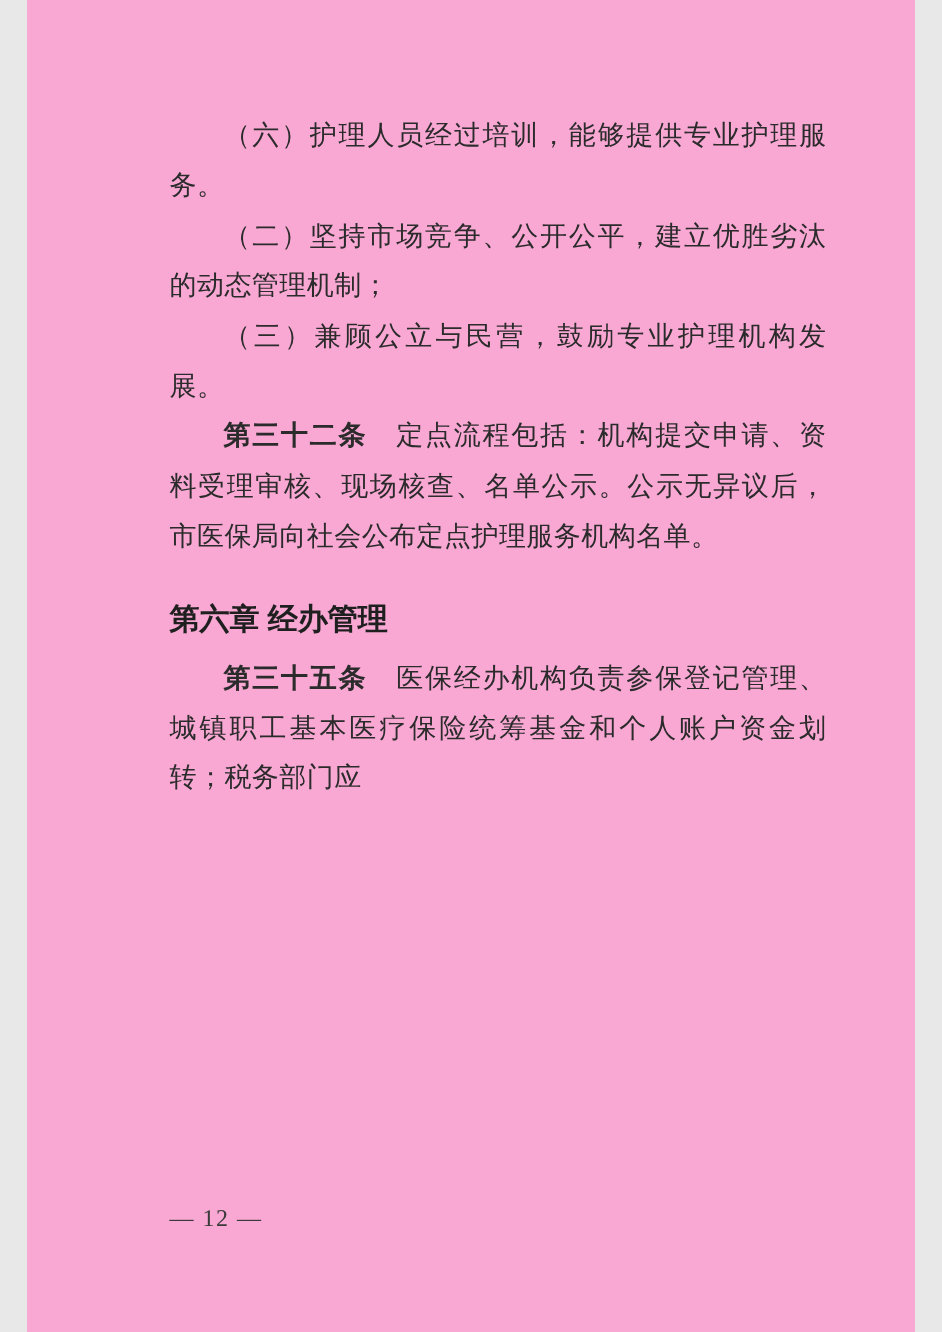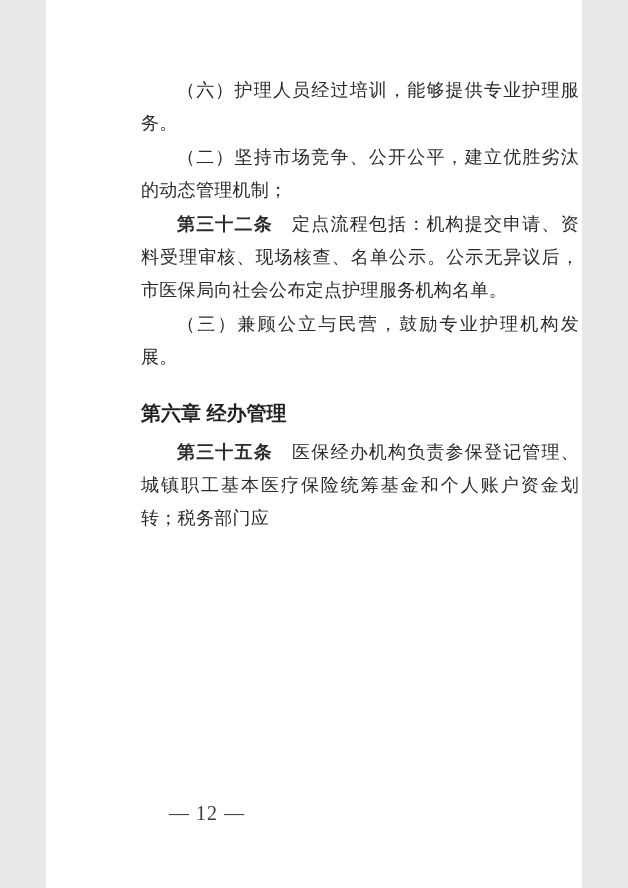--- a/index.html
+++ b/index.html
@@ -1,22 +1,22 @@
 <!DOCTYPE html>
 <html><head>
 <meta charset="utf-8">
 <style>
   * { margin: 0; padding: 0; box-sizing: border-box; }
   html, body { background: #e8e8e8; }
   .page {
     position: relative;
-    width: 536px;
+    width: 592px;
     height: 888px;
     margin: 0 auto;
-    background: #ffffff;
+    background: #f9a8d4;
     font-family: "Liberation Serif", "DejaVu Serif", serif;
     color: #2b2b2b;
     overflow: hidden;
   }
   .content {
     position: absolute;
     left: 95px;
     top: 74px;
     width: 438px;
   }
@@ -37,43 +37,42 @@
     line-height: 34px;
     text-indent: 0;
     margin-top: 21px;
     margin-bottom: 6px;
     color: #1f1f1f;
   }
   .footer {
     position: absolute;
     left: 95px;
     top: 803px;
-    font-size: 20px;
+    font-size: 16px;
     line-height: 20px;
     color: #3a3a3a;
     letter-spacing: 1px;
     font-family: "Liberation Serif", "DejaVu Serif", serif;
-    margin-left: 28px;
   }
 </style>
 </head>
 <body>
 
 <div class="page">
   <div class="content">
 
     <p class="para"><b class="art"></b><span>（六）护理人员经过培训，能够提供专业护理服务。</span></p>
 
 
 
     <p class="para"><b class="art"></b><span>（二）坚持市场竞争、公开公平，建立优胜劣汰的动态管理机制；</span></p>
 
+    <p class="para"><b class="art"></b><span>（三）兼顾公立与民营，鼓励专业护理机构发展。</span></p>
+
     <p class="para"><b class="art">第三十二条</b><span>　定点流程包括：机构提交申请、资料受理审核、现场核查、名单公示。公示无异议后，市医保局向社会公布定点护理服务机构名单。</span></p>
-
-    <p class="para"><b class="art"></b><span>（三）兼顾公立与民营，鼓励专业护理机构发展。</span></p>
 
 
 
     <h2 class="chapter">第六章 经办管理</h2>
 
     <p class="para"><b class="art">第三十五条</b><span>　医保经办机构负责参保登记管理、城镇职工基本医疗保险统筹基金和个人账户资金划转；税务部门应</span></p>
 
   </div>
 
   <div class="footer">— 12 —</div>

